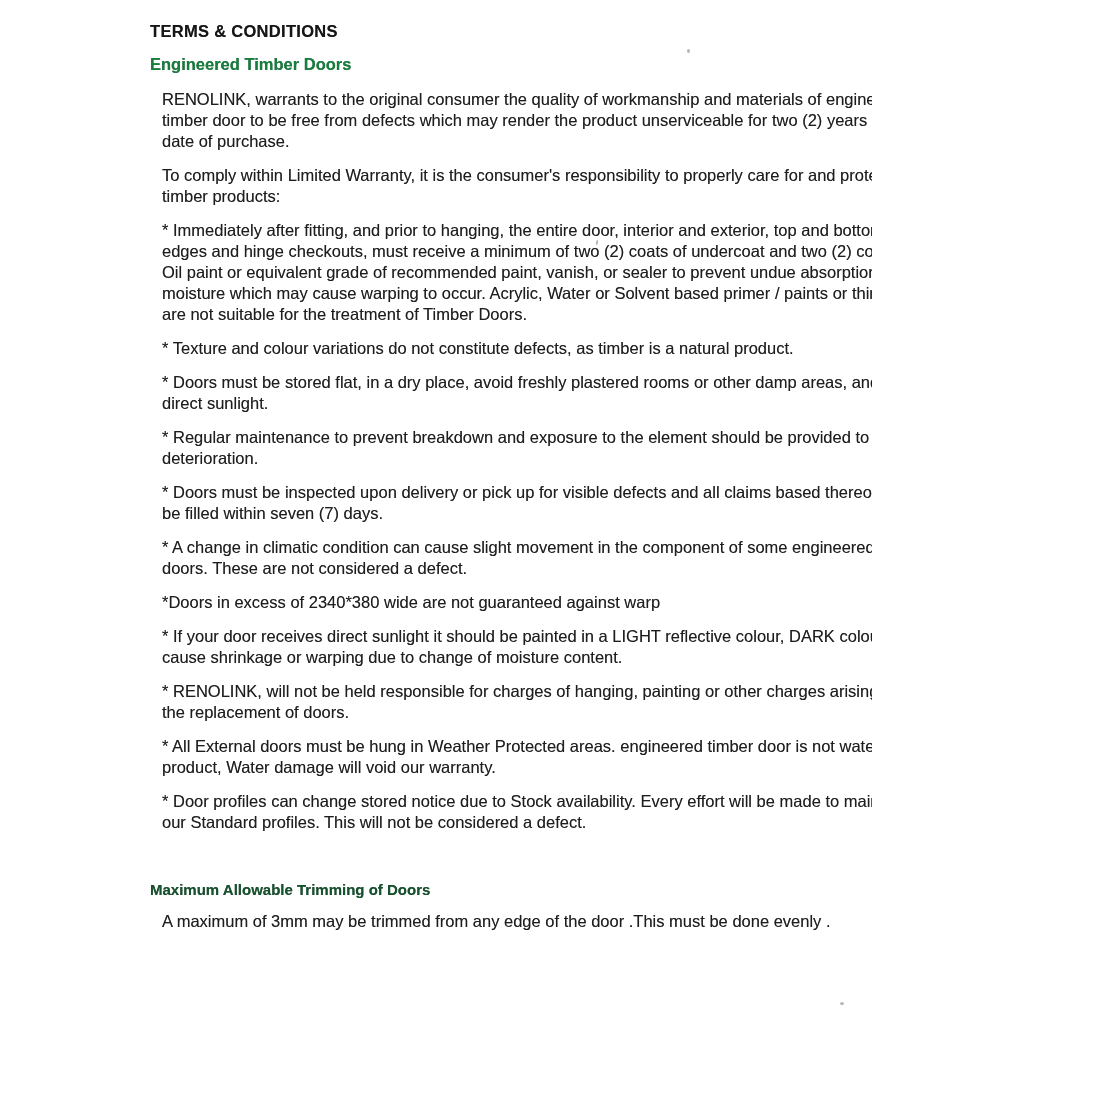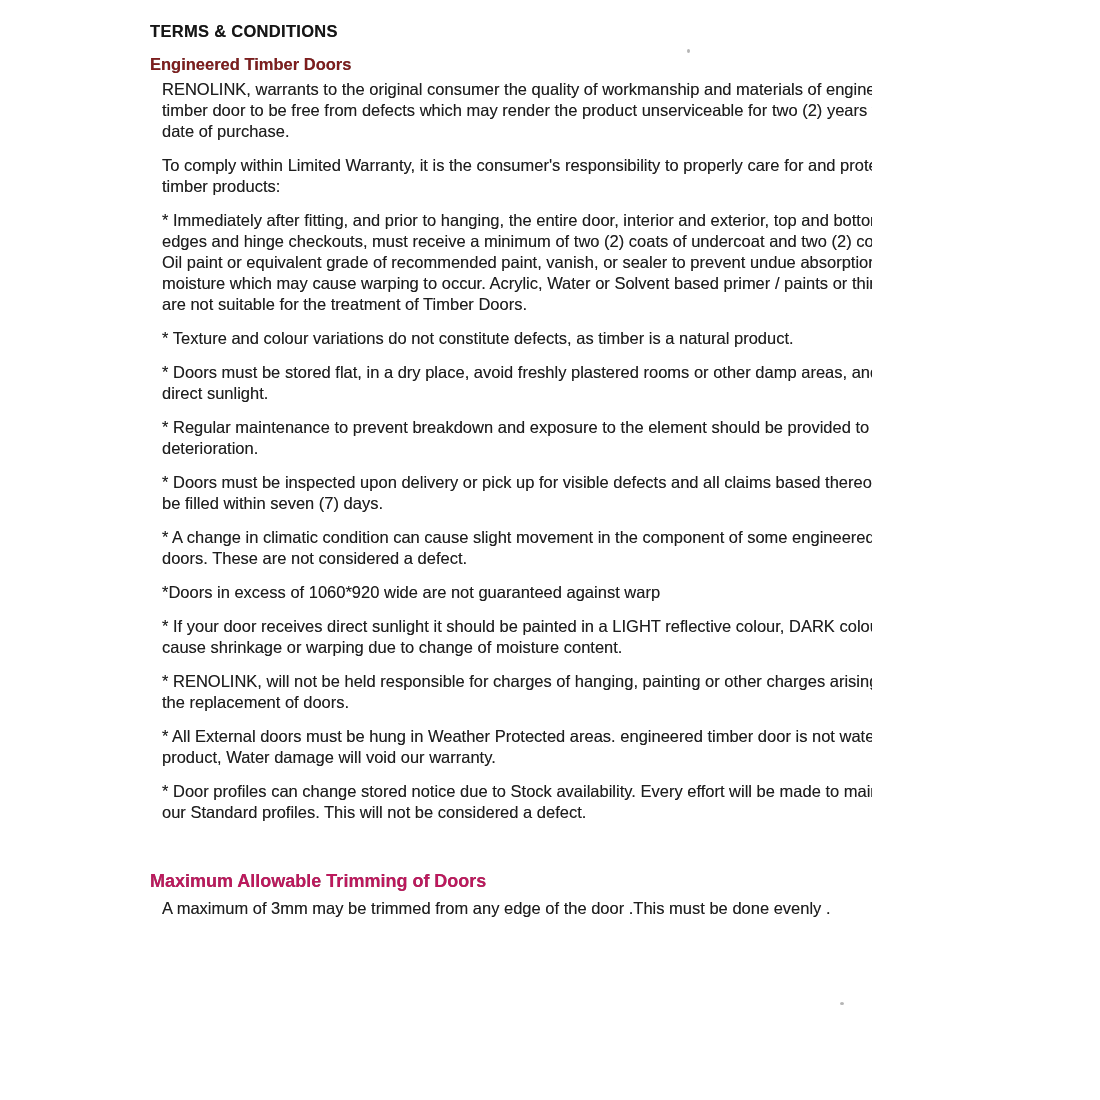--- a/index.html
+++ b/index.html
@@ -26,36 +26,36 @@
     font-size: 16.5px;
     font-weight: bold;
     color: #161616;
     letter-spacing: 0.3px;
     margin: 0 0 14px 0;
     text-shadow: 0 0 0.4px rgba(0,0,0,0.55);
   }
   .doc-subtitle {
     font-size: 16.5px;
     font-weight: bold;
-    color: #7f1d1d;
-    margin: 0 0 5px 0;
+    color: #15803d;
+    margin: 0 0 15px 0;
     text-shadow: 0 0 0.4px rgba(0,0,0,0.55);
   }
   .para {
     font-size: 16.5px;
     line-height: 21px;
     margin: 0 0 13px 12px;
     color: #1e1e1e;
     text-shadow: 0 0 0.45px rgba(0,0,0,0.45);
   }
   .section2-heading {
-    font-size: 18px;
+    font-size: 15px;
     font-weight: bold;
-    color: #be185d;
-    margin: 48px 0 6px 0;
+    color: #14532d;
+    margin: 48px 0 13px 0;
     text-shadow: 0 0 0.4px rgba(0,0,0,0.55);
   }
   
   .artifact {
     position: absolute;
     background: rgba(90,90,90,0.45);
     border-radius: 50%;
   }
   .artifact-1 { left: 687px; top: 49px;  width: 3px; height: 4px; }
   .artifact-2 { left: 840px; top: 1002px; width: 4px; height: 3px; }
@@ -73,21 +73,21 @@
 
     <p class="para">RENOLINK, warrants to the original consumer the quality of workmanship and materials of engineered timber door to be free from defects which may render the product unserviceable for two (2) years from date of purchase.</p>
     <p class="para">To comply within Limited Warranty, it is the consumer's responsibility to properly care for and protect all timber products:</p>
 
     <p class="para">* Immediately after fitting, and prior to hanging, the entire door, interior and exterior, top and bottom edges and hinge checkouts, must receive a minimum of two (2) coats of undercoat and two (2) coats of Oil paint or equivalent grade of recommended paint, vanish, or sealer to prevent undue absorption of moisture which may cause warping to occur. Acrylic, Water or Solvent based primer / paints or thinners are not suitable for the treatment of Timber Doors.</p>
     <p class="para">* Texture and colour variations do not constitute defects, as timber is a natural product.</p>
     <p class="para">* Doors must be stored flat, in a dry place, avoid freshly plastered rooms or other damp areas, and not in direct sunlight.</p>
     <p class="para">* Regular maintenance to prevent breakdown and exposure to the element should be provided to prevent deterioration.</p>
     <p class="para">* Doors must be inspected upon delivery or pick up for visible defects and all claims based thereon must be filled within seven (7) days.</p>
     <p class="para">* A change in climatic condition can cause slight movement in the component of some engineered timber doors. These are not considered a defect.</p>
-    <p class="para">*Doors in excess of 1060*920 wide are not guaranteed against warp</p>
+    <p class="para">*Doors in excess of 2340*380 wide are not guaranteed against warp</p>
     <p class="para">* If your door receives direct sunlight it should be painted in a LIGHT reflective colour, DARK colours may cause shrinkage or warping due to change of moisture content.</p>
     <p class="para">* RENOLINK, will not be held responsible for charges of hanging, painting or other charges arising from the replacement of doors.</p>
     <p class="para">* All External doors must be hung in Weather Protected areas. engineered timber door is not water-proof product, Water damage will void our warranty.</p>
     <p class="para">* Door profiles can change stored notice due to Stock availability. Every effort will be made to maintain our Standard profiles. This will not be considered a defect.</p>
 
     <h2 class="section2-heading">Maximum Allowable Trimming of Doors</h2>
     <p class="para">A maximum of 3mm may be trimmed from any edge of the door .This must be done evenly .</p>
 
   </div>
 

